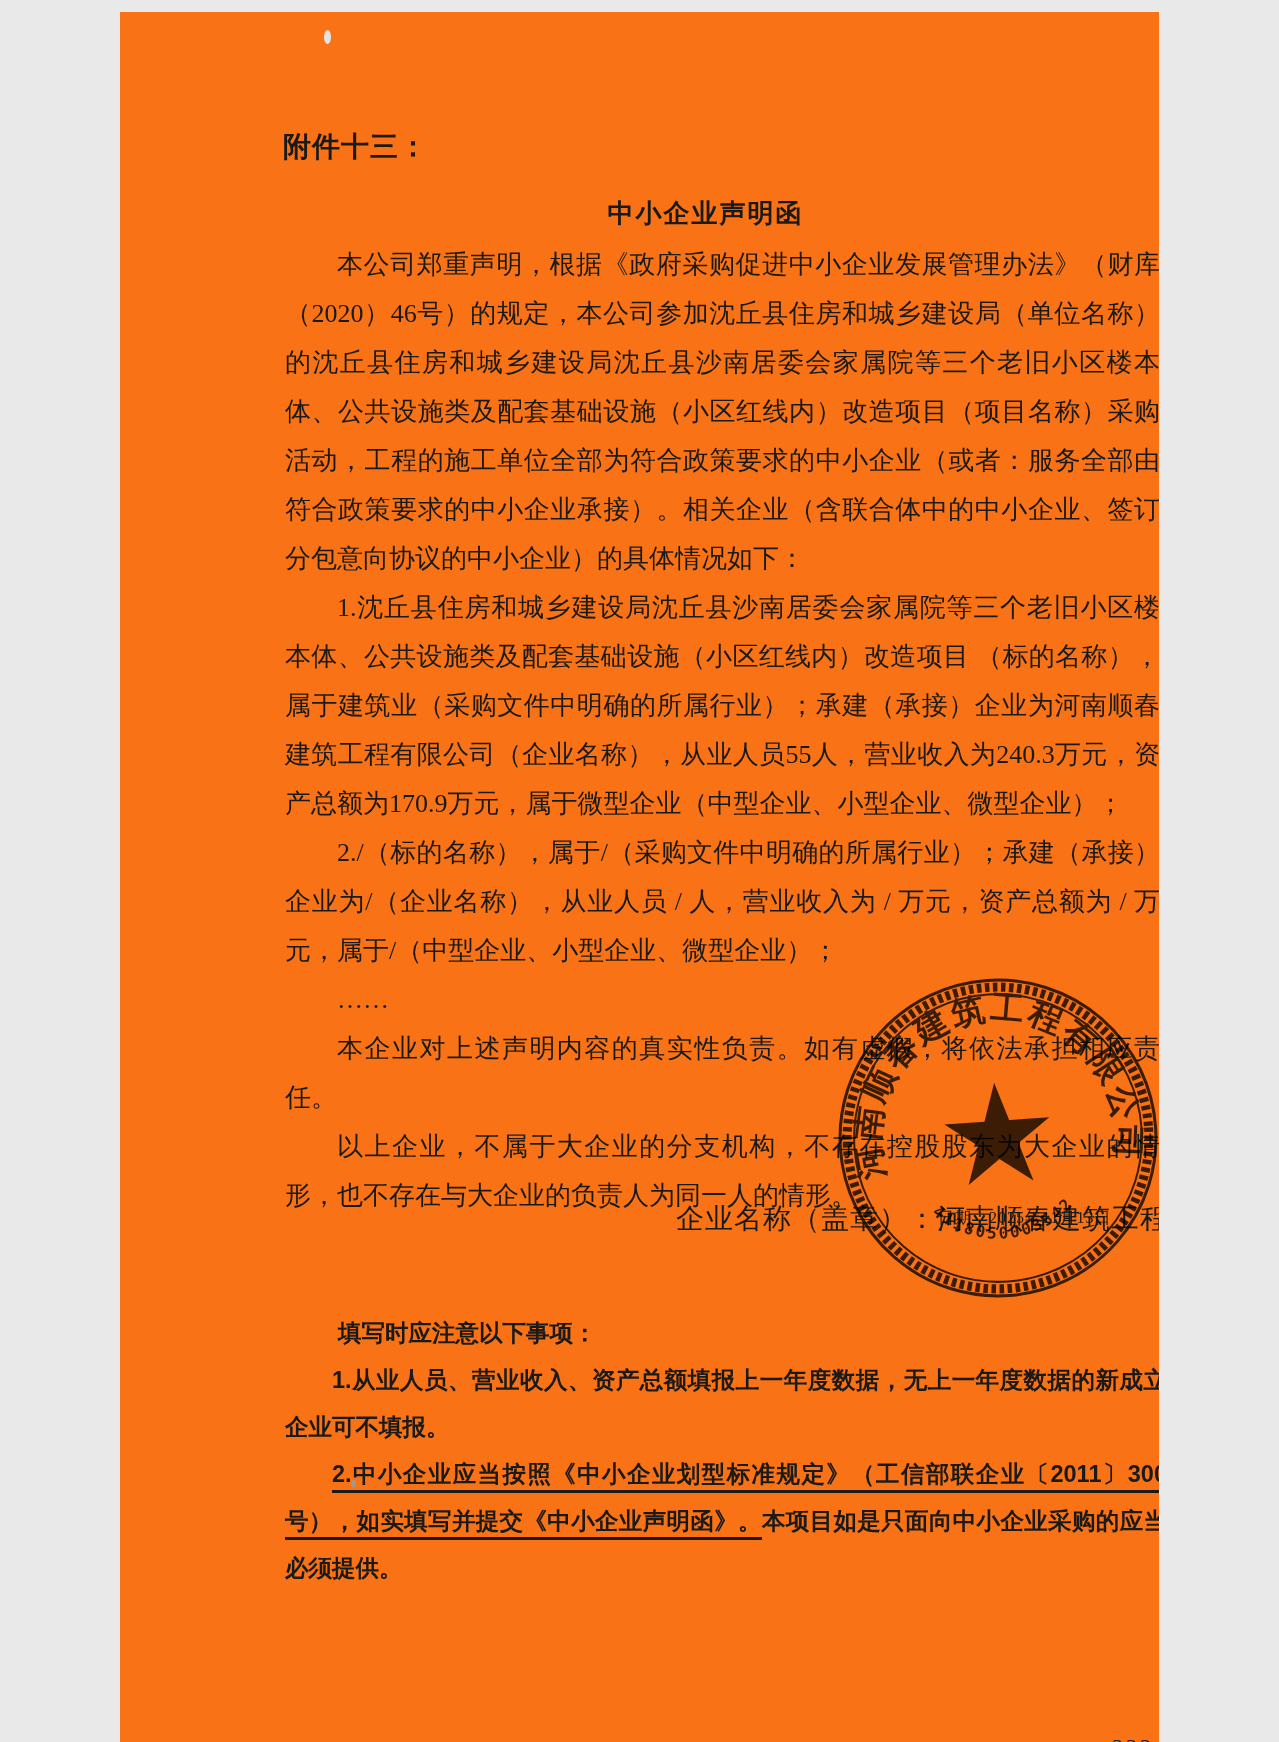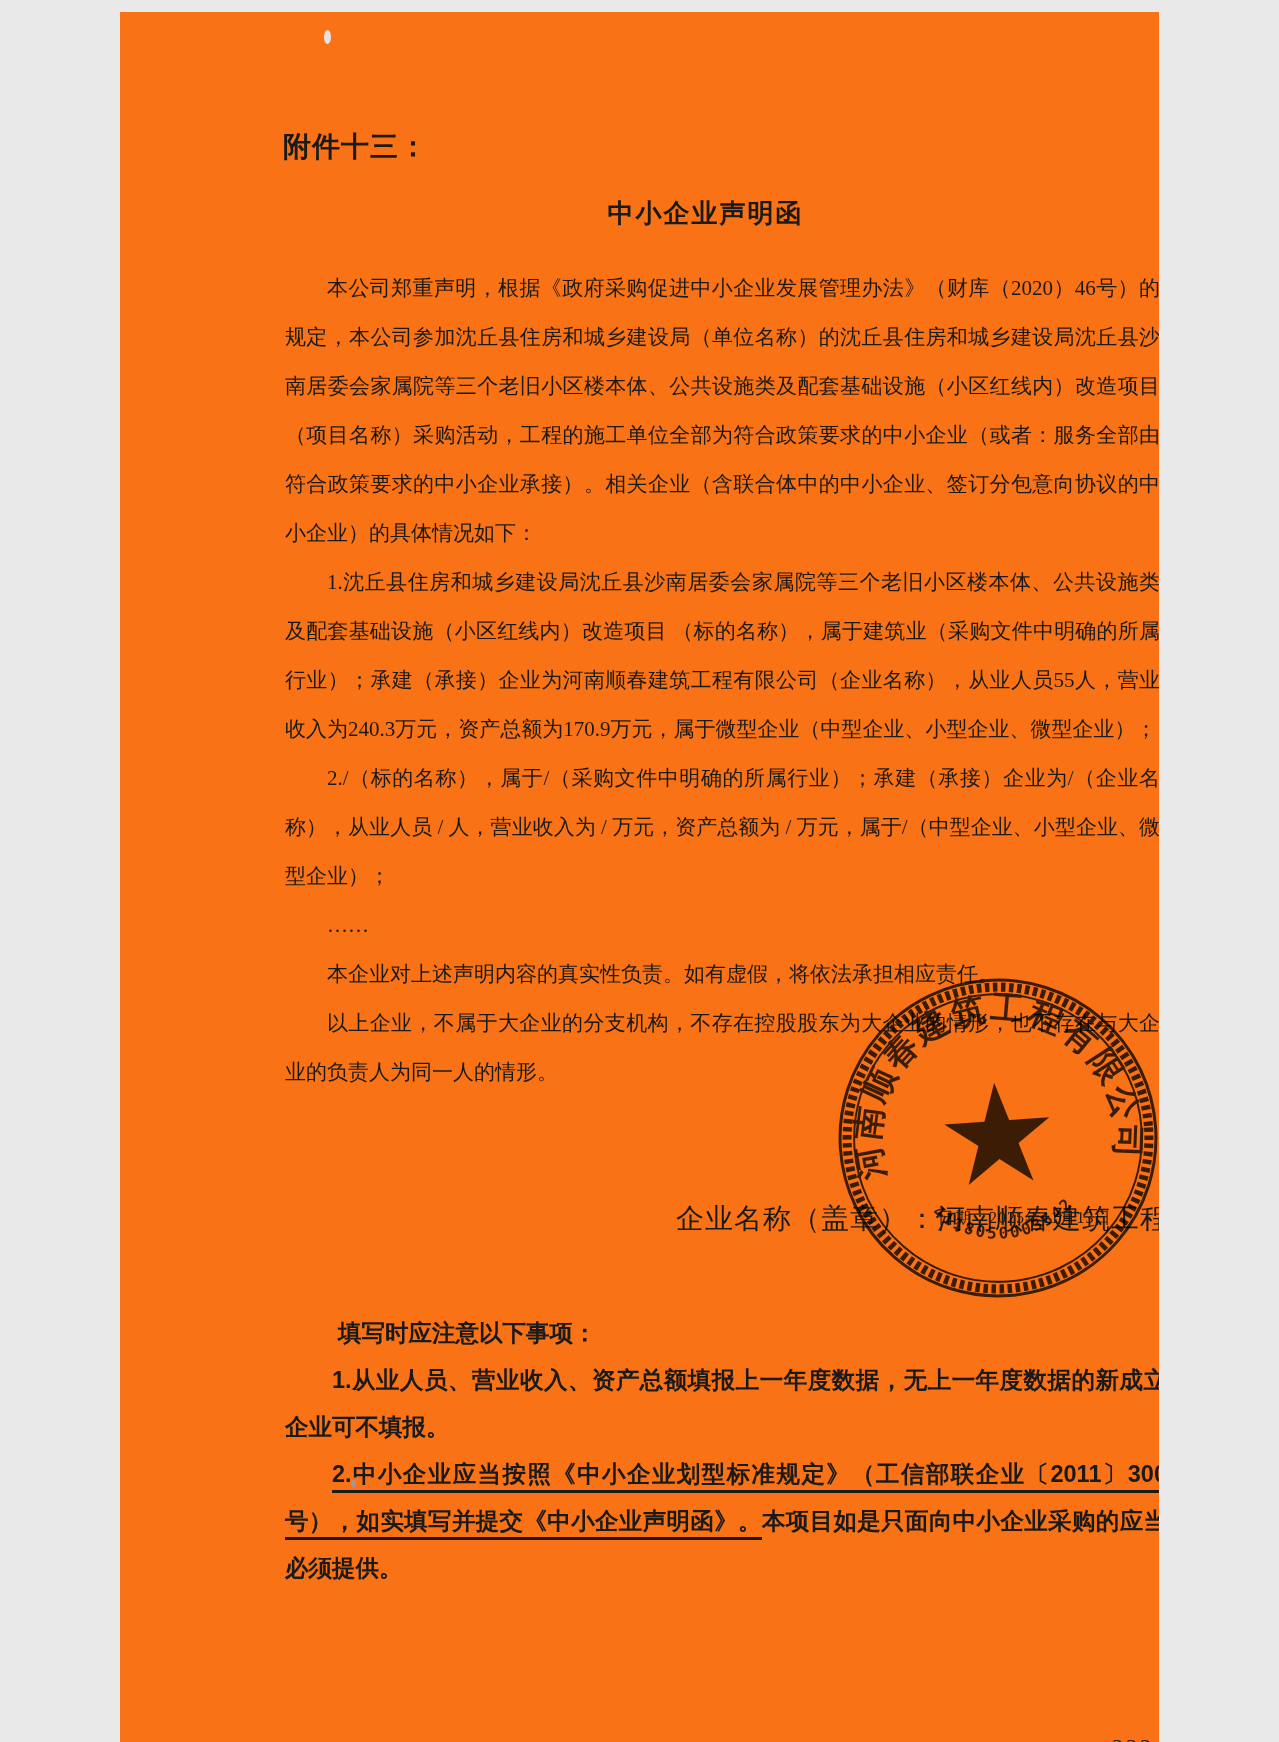--- a/index.html
+++ b/index.html
@@ -17,22 +17,22 @@
   .attachment{
     position:absolute;left:163px;top:116px;
     font-size:28px;letter-spacing:1px;
   }
   .doc-title{
     position:absolute;left:148px;top:184px;width:875px;
     margin:0;text-align:center;
     font-size:26px;letter-spacing:2px;
   }
   .body-text{
-    position:absolute;left:165px;top:252px;width:875px;
-    font-size:21px;line-height:49px;
+    position:absolute;left:165px;top:228px;width:875px;
+    font-size:26px;line-height:49px;
     text-align:justify;text-justify:inter-ideograph;
     word-break:break-all;
   }
   .body-text p{margin:0;text-indent:2em;}
 
   .sig-company{
     position:absolute;left:556px;top:1188px;
     font-size:28px;letter-spacing:1px;white-space:nowrap;z-index:2;
   }
   .sig-date{

